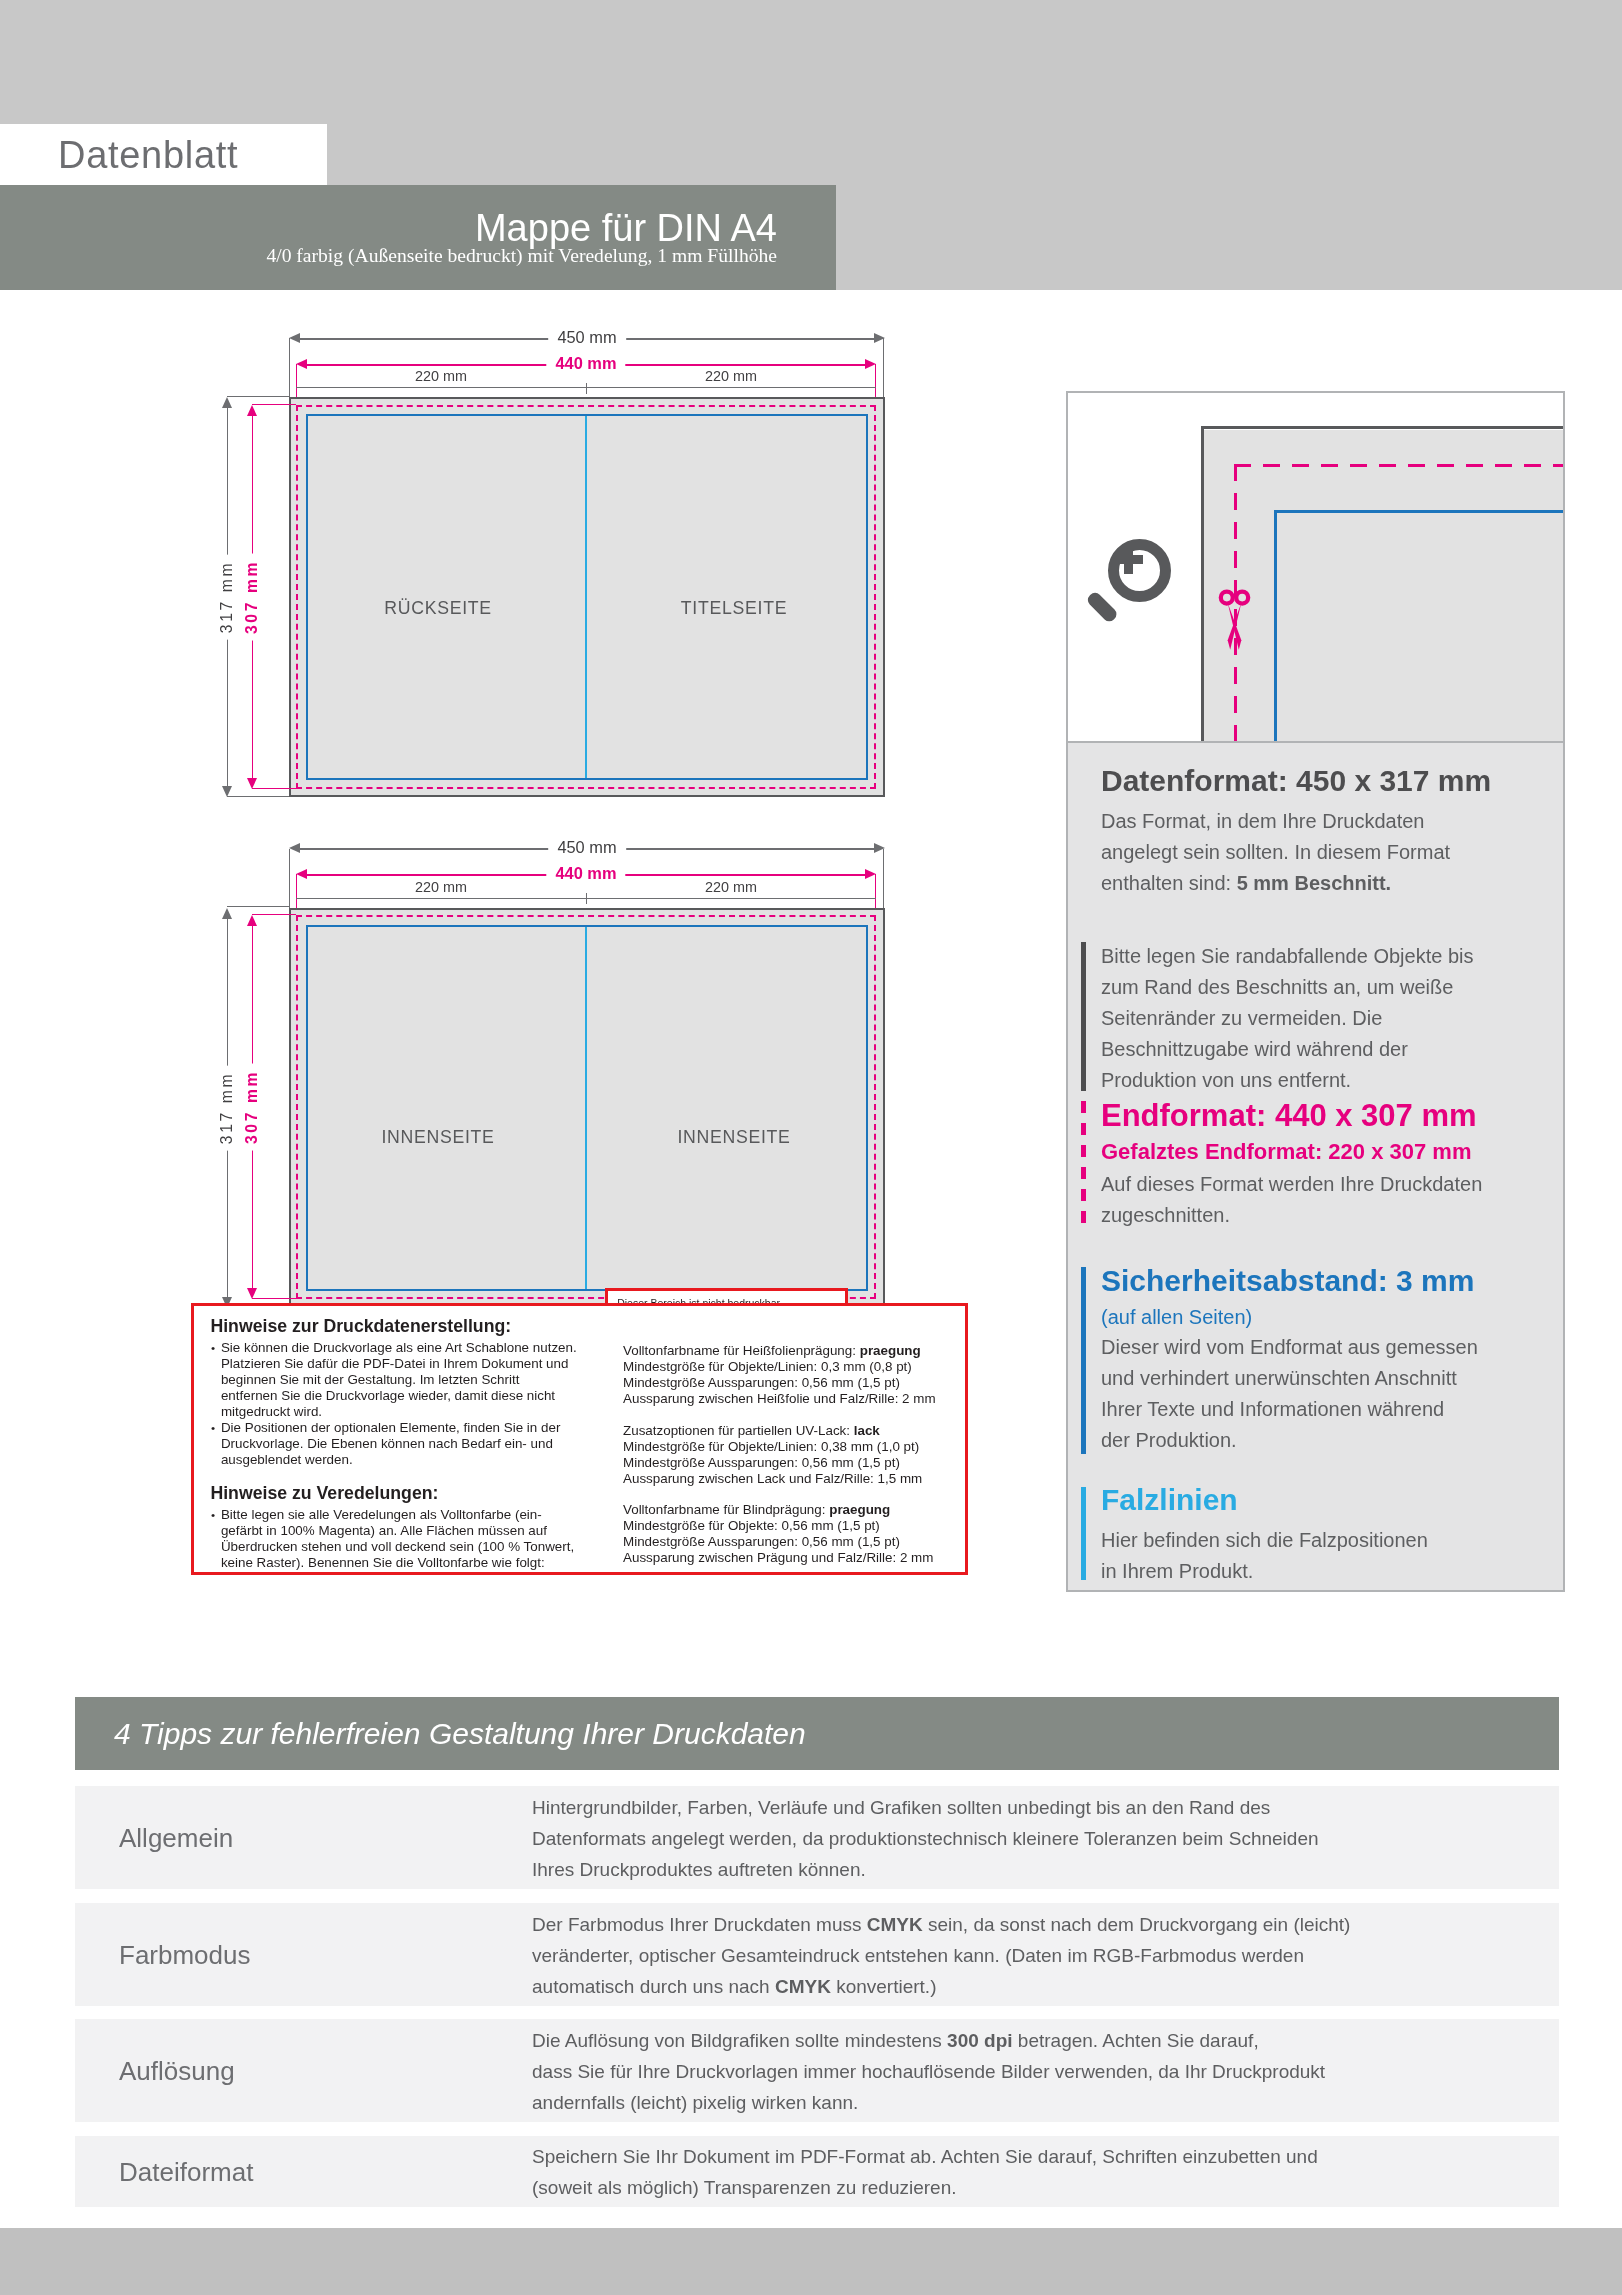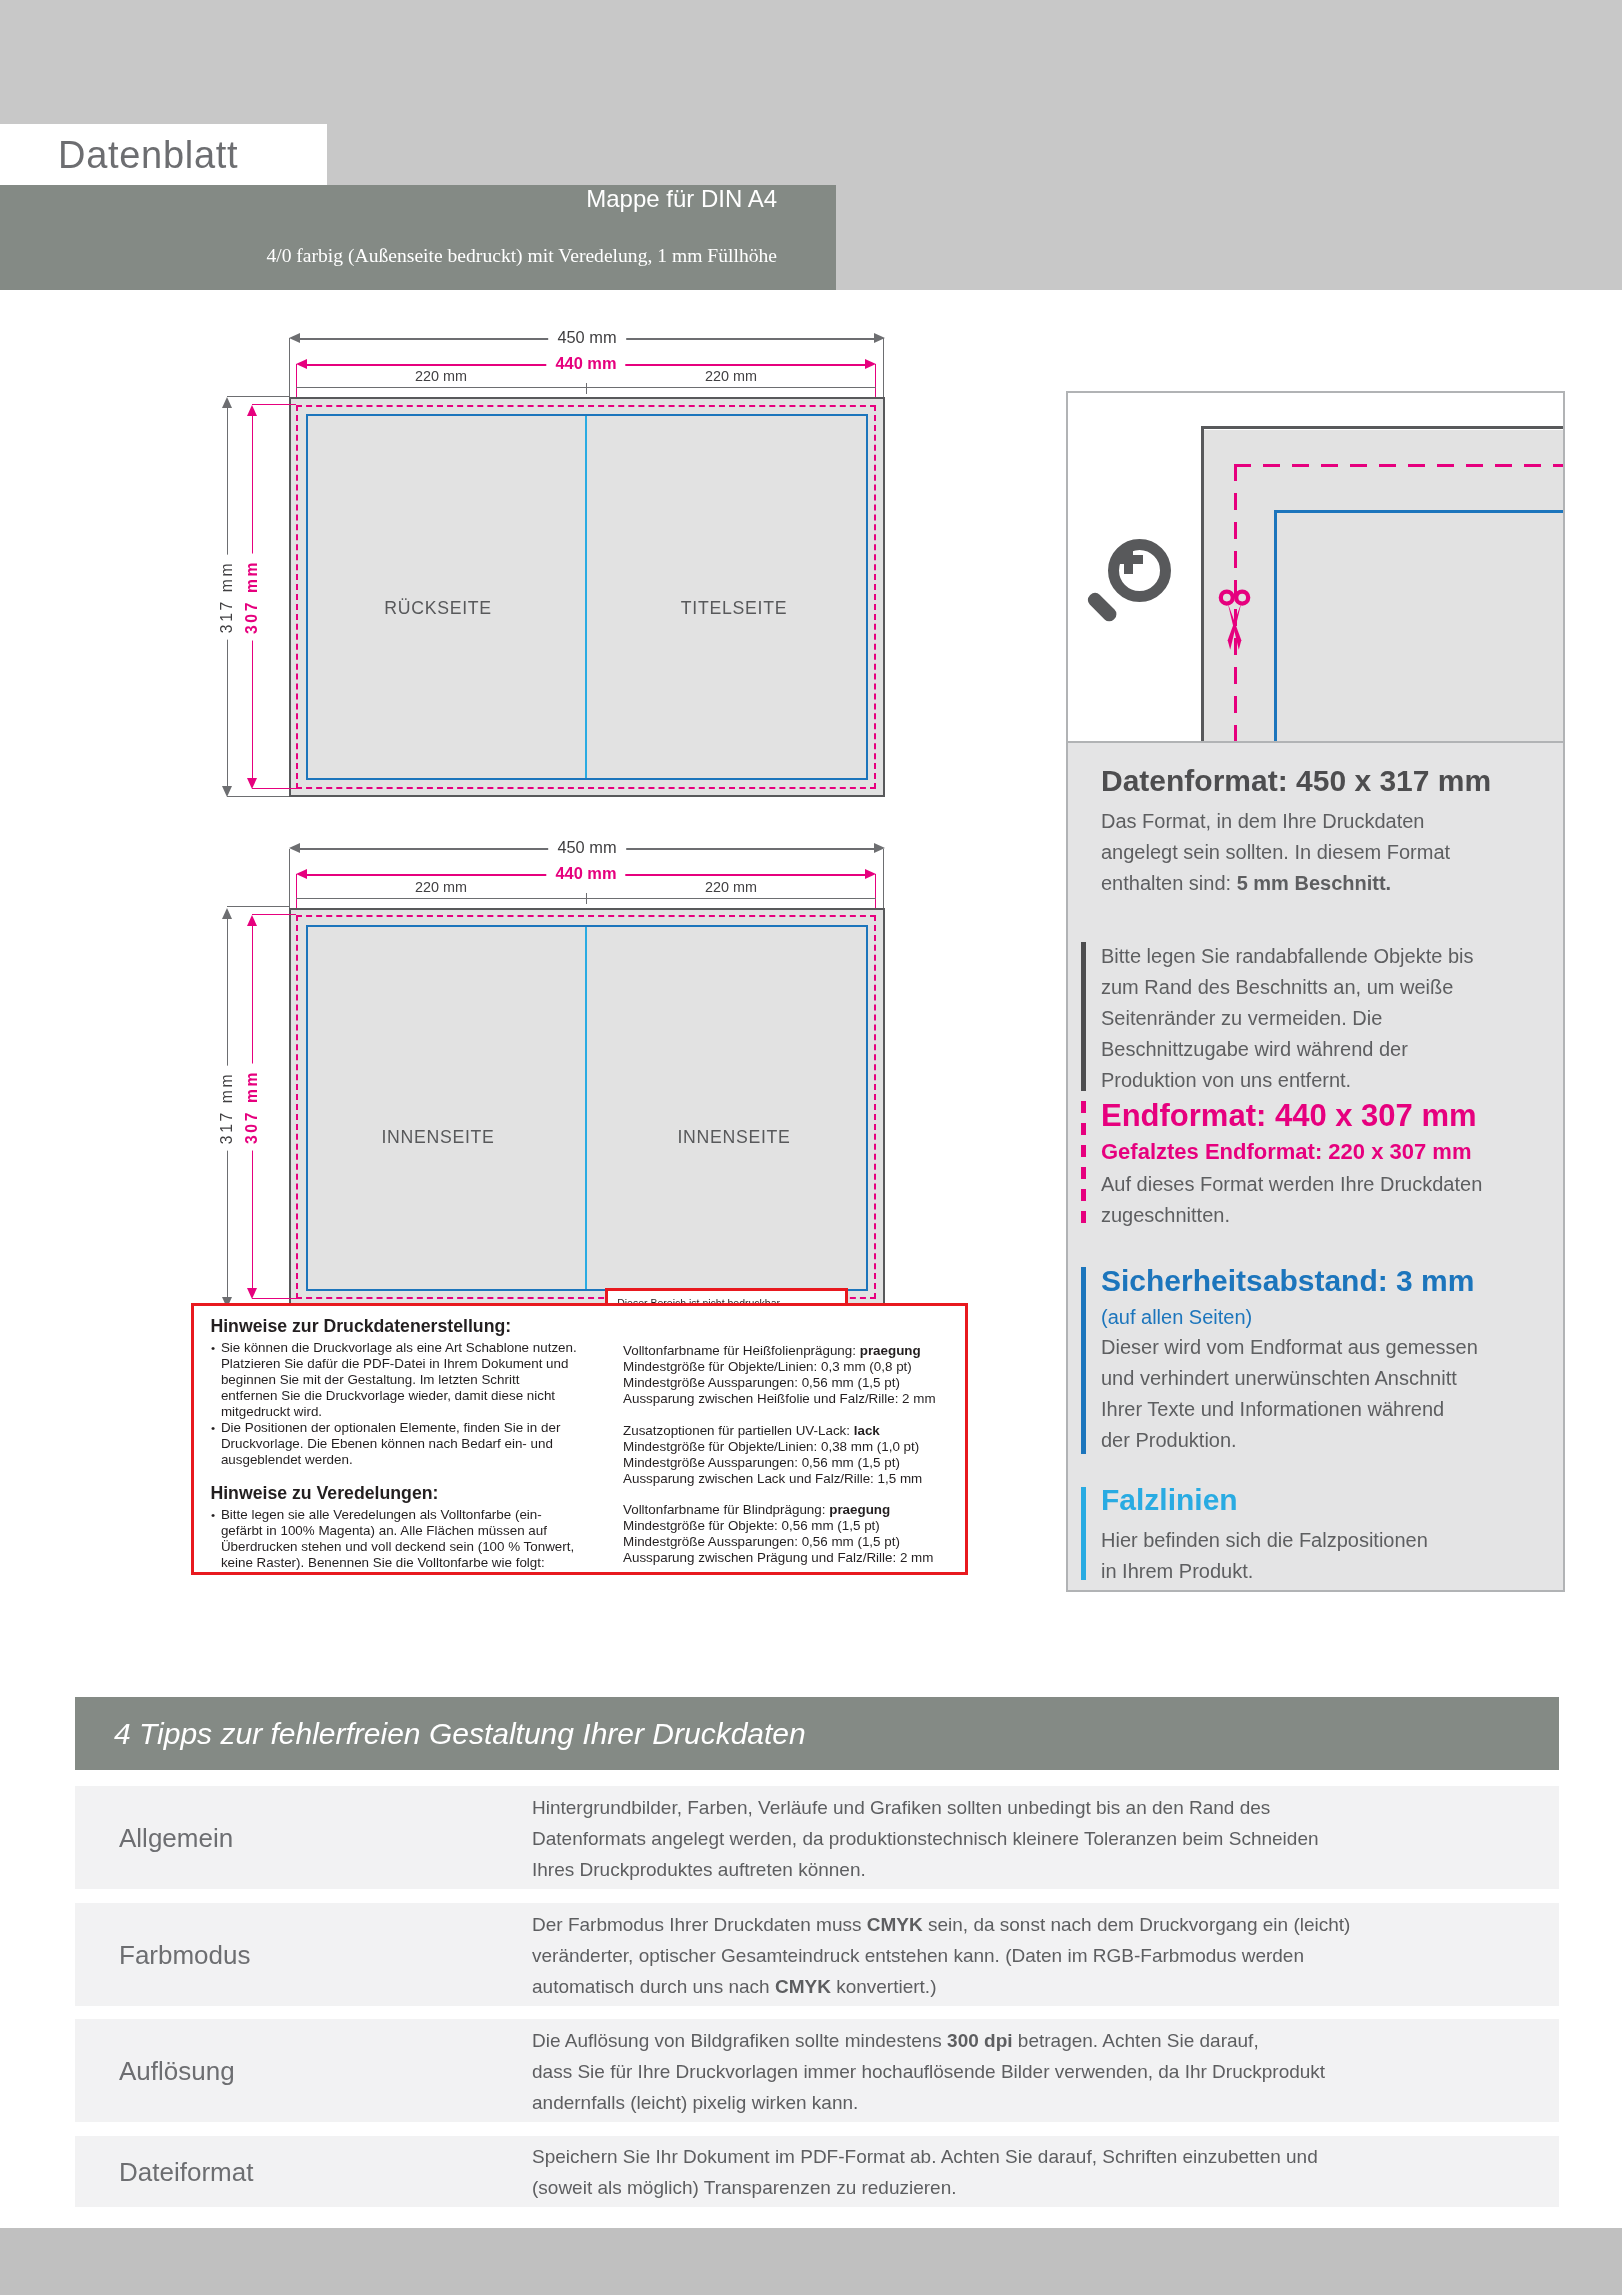--- a/index.html
+++ b/index.html
@@ -11,21 +11,21 @@
   }
   .abs{position:absolute;}
   .bold{font-weight:700;}
 
   
   .top-band{left:0;top:0;width:1623px;height:290px;background:#c8c8c8;}
   .datenblatt-box{left:0;top:124px;width:327px;height:61px;background:#ffffff;}
   .datenblatt-box .t{position:absolute;left:58px;top:50%;transform:translateY(-50%);
     font-size:38px;color:#6d6e71;letter-spacing:0.7px;}
   .product-banner{left:0;top:185px;width:836px;height:105px;background:#848a85;color:#fff;text-align:right;}
-  .pb-title{position:absolute;right:59px;top:0;font-size:24px;white-space:nowrap;}
+  .pb-title{position:absolute;right:59px;top:22px;font-size:38px;white-space:nowrap;}
   .pb-sub{position:absolute;right:59px;top:60px;font-size:19.6px;white-space:nowrap;font-family:Liberation Serif, serif;}
 
   
   .hline{position:absolute;background:#6d6e71;}
   .vline{position:absolute;background:#6d6e71;}
   .arr{position:absolute;width:0;height:0;}
   .dimlabel{position:absolute;left:50%;transform:translateX(-50%);top:-5.2px;background:#fff;
     padding:0 9.2px;font-size:16.4px;color:#414042;white-space:nowrap;line-height:19.6px;}
   .dimlabel.mag{color:#e6007e;font-weight:700;}
   .halfdim{position:absolute;font-size:14.4px;color:#414042;text-align:center;}

